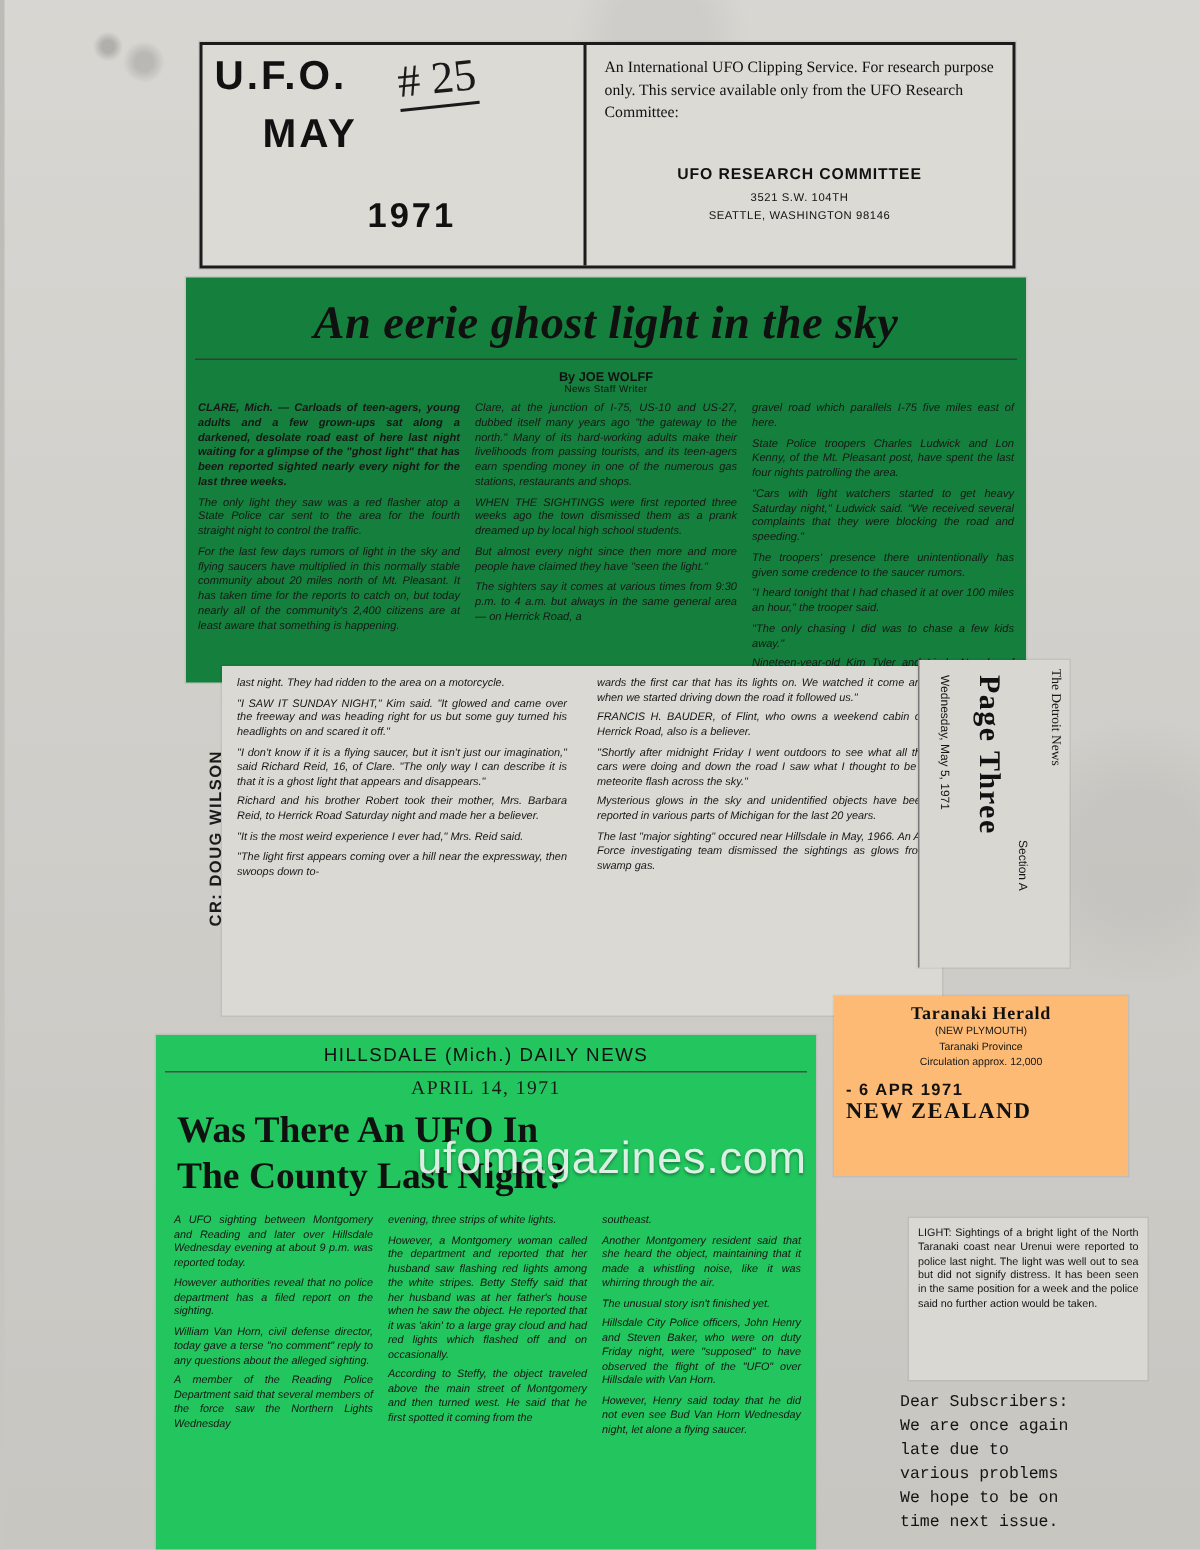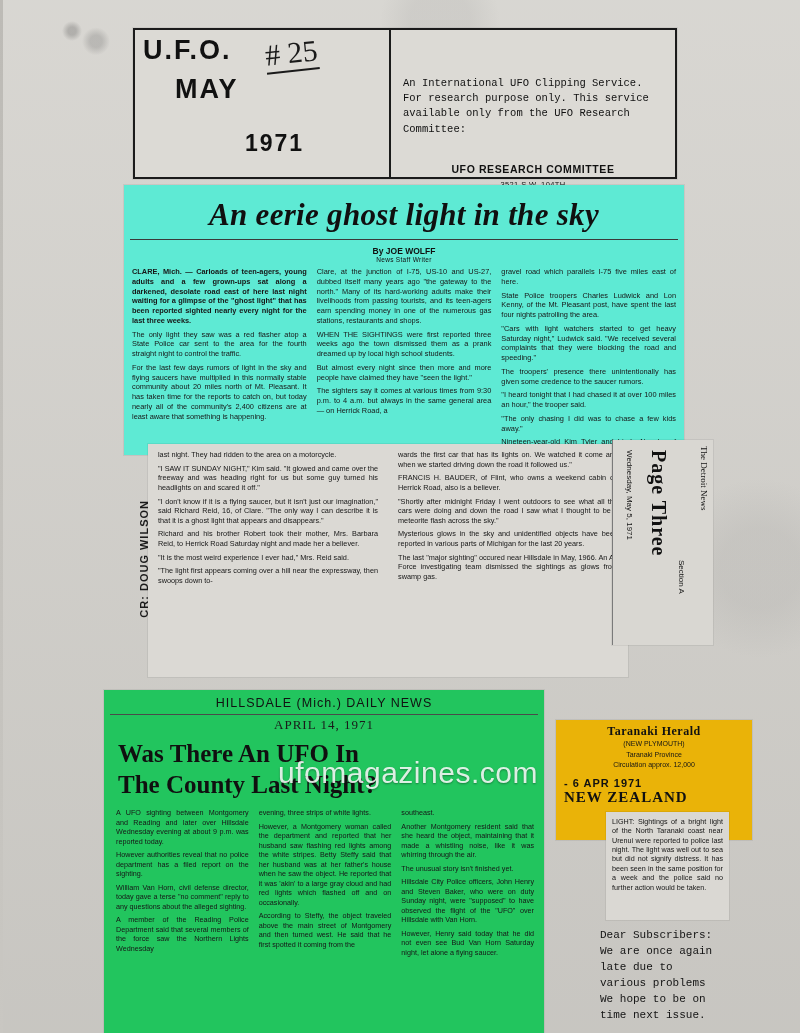--- a/index.html
+++ b/index.html
@@ -62,57 +62,57 @@
     position:absolute;left:110px;bottom:20px;color:#111;
   }
   .handwrite-num{
     position:absolute;left:130px;top:6px;
     font-family:"Liberation Serif", serif;
     font-size:30px;color:#1a1a1a;
     transform:rotate(-6deg);
   }
   .handwrite-num .u{border-bottom:2px solid #1a1a1a;padding-bottom:1px;}
   .svc-text{
-    font-family:Liberation Mono, monospace;
-    font-size:10.5px;line-height:1.45;text-align:left;color:#111;margin-top:38px;
+    font-family:Liberation Serif, serif;
+    font-size:10.5px;line-height:1.45;text-align:left;color:#111;
   }
   .committee{
     font-family:"Liberation Sans", sans-serif;
     font-size:10.5px;font-weight:bold;letter-spacing:.6px;margin-top:26px;color:#111;
   }
   .addr{
     font-family:"Liberation Sans", sans-serif;
     font-size:7.5px;letter-spacing:.4px;margin-top:4px;line-height:1.5;color:#111;
   }
 
   
   #article1{
     left:124px;top:185px;width:560px;height:270px;
-    background:#5eead4;
+    background:#15803d;
   }
   .headline1{
     font-family:"Liberation Serif", serif;
     font-size:31px;font-style:italic;font-weight:bold;
     text-align:center;padding:12px 0 6px 0;color:#101010;
     letter-spacing:.3px;
   }
   .rule{height:1px;background:#3a3a3a;margin:0 6px;}
   .byline{
     font-family:"Liberation Sans", sans-serif;
     font-size:8.5px;font-weight:bold;text-align:center;margin-top:6px;color:#111;
   }
   .byline small{display:block;font-size:6.5px;font-weight:normal;letter-spacing:.3px;}
   .cols3{
     display:flex;gap:10px;padding:4px 8px 6px 8px;
   }
   .col{flex:1;}
   .col p{
     margin:0 0 4px 0;
     font-family:"Liberation Sans", sans-serif;
-    font-size:7.4px;line-height:1.32;text-align:justify;color:#161616;
+    font-size:7.4px;line-height:1.32;text-align:justify;color:#161616;font-style:italic;
   }
   .col p.lead{font-weight:bold;}
 
   
   #article2{
     left:148px;top:444px;width:480px;height:233px;
     background:#dbd9d4;
   }
   .headline2{
     font-family:"Liberation Serif", serif;
@@ -186,41 +186,41 @@
     position:absolute;left:158px;top:756px;width:500px;
     text-align:center;
     font-family:"Liberation Sans", sans-serif;
     font-size:30px;color:rgba(255,255,255,.85);
     text-shadow:0 1px 2px rgba(0,0,0,.35);
     letter-spacing:.5px;pointer-events:none;
   }
 
   
   #article4{
-    left:556px;top:720px;width:196px;height:120px;background:#eab308;
+    left:556px;top:664px;width:196px;height:120px;background:#fdba74;
   }
   #article4 .th-name{
     font-family:"Liberation Serif", serif;font-size:12px;font-weight:bold;
     text-align:center;padding-top:4px;color:#111;letter-spacing:.5px;
   }
   #article4 .th-sub{
     font-family:"Liberation Sans", sans-serif;font-size:7px;text-align:center;line-height:1.5;color:#151515;
   }
   #article4 .th-stamp{
     font-family:"Liberation Sans", sans-serif;font-size:11px;font-weight:bold;
     margin-top:6px;padding-left:8px;color:#111;letter-spacing:1px;
   }
   #article4 .th-nz{
     font-family:"Liberation Serif", serif;font-size:15px;font-weight:bold;
     padding-left:8px;color:#111;letter-spacing:1px;
   }
 
   
   #article5{
-    left:606px;top:812px;width:123px;height:108px;background:#dad8d3;
+    left:606px;top:812px;width:159px;height:108px;background:#dad8d3;
   }
   #article5 p{
     margin:0 0 3px 0;padding:0 6px;
     font-family:"Liberation Sans", sans-serif;
     font-size:7.2px;line-height:1.3;text-align:justify;color:#151515;
   }
   #article5 p:first-child{padding-top:5px;}
 
   
   #subnote{
@@ -337,22 +337,22 @@
       </div>
       <div class="col">
         <p>evening, three strips of white lights.</p>
         <p>However, a Montgomery woman called the department and reported that her husband saw flashing red lights among the white stripes. Betty Steffy said that her husband was at her father's house when he saw the object. He reported that it was 'akin' to a large gray cloud and had red lights which flashed off and on occasionally.</p>
         <p>According to Steffy, the object traveled above the main street of Montgomery and then turned west. He said that he first spotted it coming from the</p>
       </div>
       <div class="col">
         <p>southeast.</p>
         <p>Another Montgomery resident said that she heard the object, maintaining that it made a whistling noise, like it was whirring through the air.</p>
         <p>The unusual story isn't finished yet.</p>
-        <p>Hillsdale City Police officers, John Henry and Steven Baker, who were on duty Sunday night, were "supposed" to have observed the flight of the "UFO" over Hillsdale with Van Horn.</p>
-        <p>However, Henry said today that he did not even see Bud Van Horn Saturday night, let alone a flying saucer.</p>
+        <p>Hillsdale City Police officers, John Henry and Steven Baker, who were on duty Friday night, were "supposed" to have observed the flight of the "UFO" over Hillsdale with Van Horn.</p>
+        <p>However, Henry said today that he did not even see Bud Van Horn Wednesday night, let alone a flying saucer.</p>
       </div>
     </div>
   </div>
 
   <div class="clip" id="article4">
     <div class="th-name">Taranaki Herald</div>
     <div class="th-sub">(NEW PLYMOUTH)</div>
     <div class="th-sub">Taranaki Province</div>
     <div class="th-sub">Circulation approx. 12,000</div>
     <div class="th-stamp">- 6 APR 1971</div>

